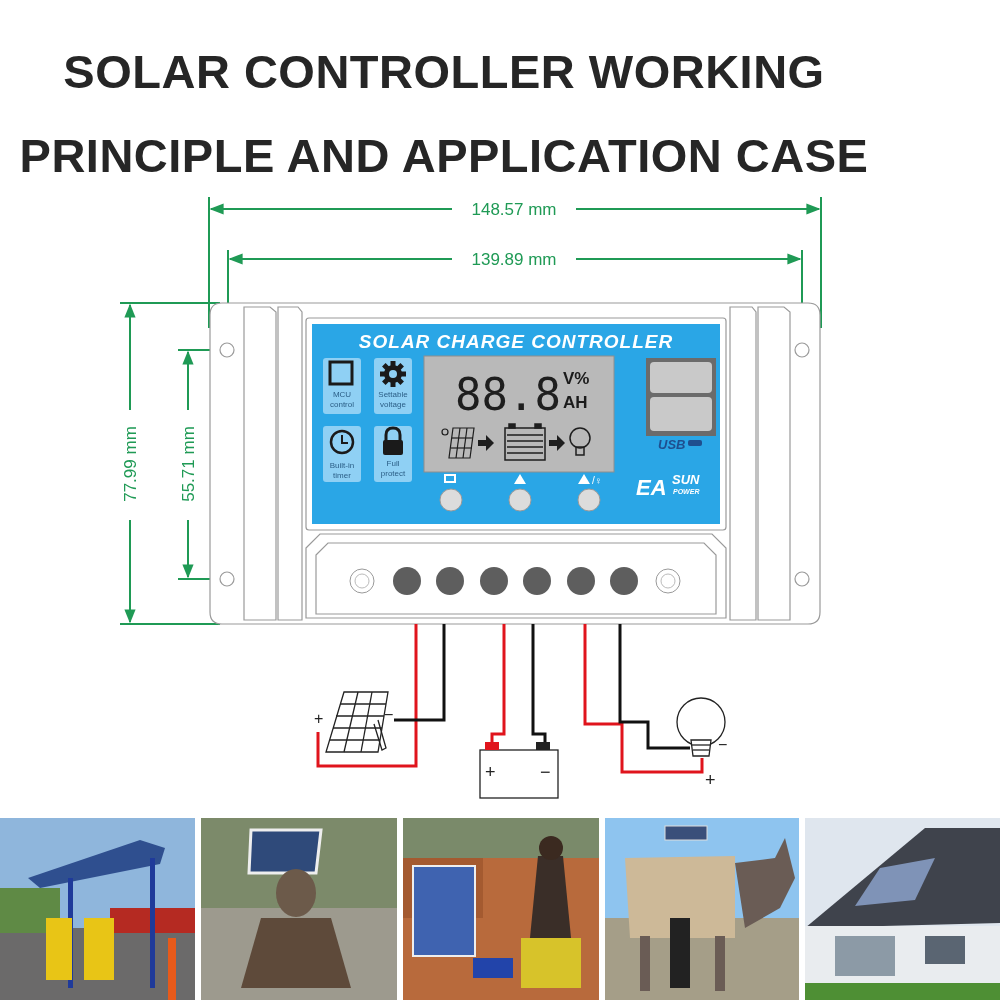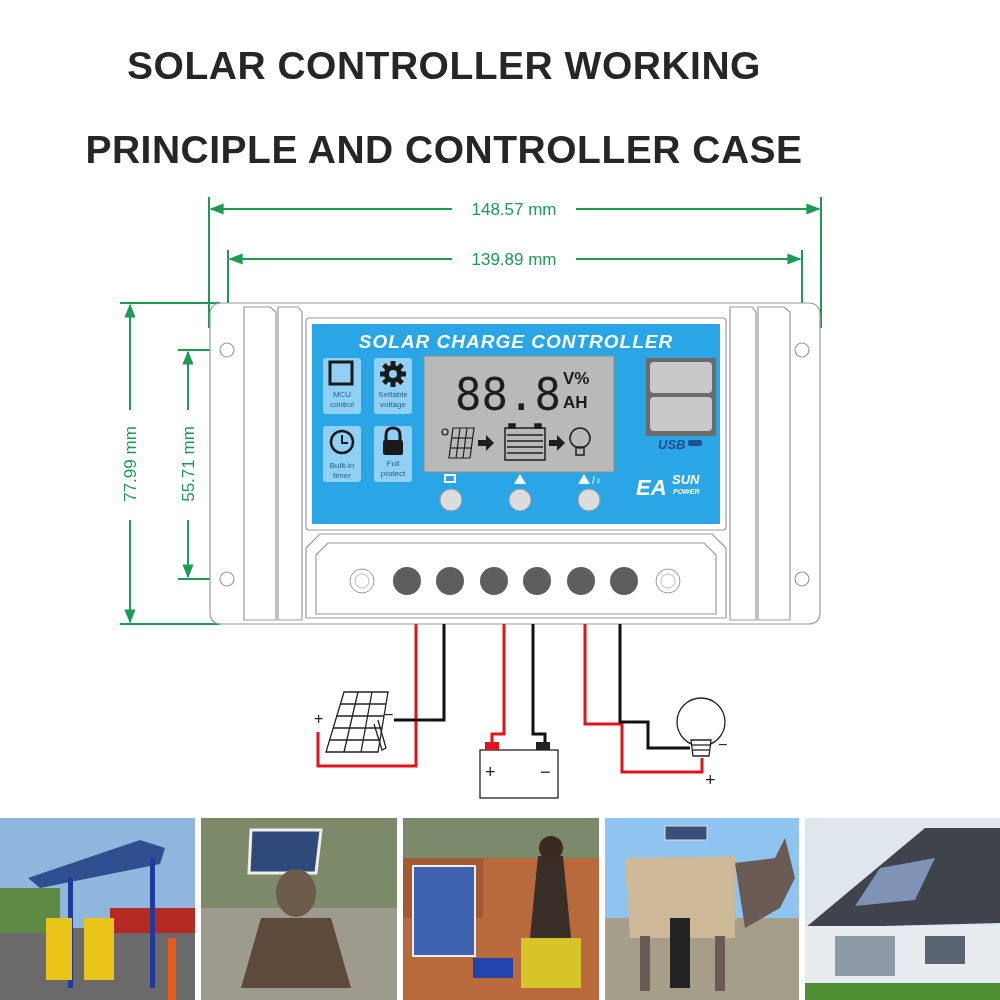--- a/index.html
+++ b/index.html
@@ -1,33 +1,33 @@
 <!DOCTYPE html>
 <html><head>
 <meta charset="utf-8">
 <style>
   html, body { margin:0; padding:0; background:#ffffff; }
   body { width:1000px; height:1000px; position:relative; overflow:hidden; font-family:"Liberation Sans", sans-serif; }
-  .title { position:absolute; left:0; width:888px; text-align:center; font-weight:bold; color:#262626; font-size:39px; letter-spacing:0.5px; }
+  .title { position:absolute; left:0; width:888px; text-align:center; font-weight:bold; color:#262626; font-size:47px; letter-spacing:0.5px; }
   #t1 { top:44px; }
   #t2 { top:128px; }
   svg.diagram { position:absolute; left:0; top:0; }
   .dimtxt { font-family:"Liberation Sans", sans-serif; fill:#1f9a55; font-size:17px; }
   .panel-title { font-family:"Liberation Sans", sans-serif; font-style:italic; font-weight:bold; fill:#ffffff; font-size:19px; letter-spacing:1px; }
   .tiny { font-family:"Liberation Sans", sans-serif; fill:#2b5e86; font-size:8px; }
   .lcd-unit { font-family:"Liberation Sans", sans-serif; font-weight:bold; fill:#1b1b1b; font-size:17px; }
   .brand { font-family:"Liberation Sans", sans-serif; font-style:italic; font-weight:bold; fill:#ffffff; }
   .photos { position:absolute; left:0; top:818px; width:1000px; height:182px; }
   .photo { position:absolute; top:0; height:182px; overflow:hidden; }
 </style>
 </head>
 <body>
 
 <div class="title" id="t1">SOLAR CONTROLLER WORKING</div>
-<div class="title" id="t2">PRINCIPLE AND CONTROLLER CASE</div>
+<div class="title" id="t2">PRINCIPLE AND APPLICATION CASE</div>
 
 <svg class="diagram" width="1000" height="818" viewBox="0 0 1000 818">
   <defs>
     <marker id="arrG" viewBox="0 0 10 10" refX="9" refY="5" markerWidth="7" markerHeight="7" orient="auto-start-reverse">
       <path d="M0,1 L10,5 L0,9 z" fill="#1f9a55"></path>
     </marker>
   </defs>
 
   <g stroke="#1f9a55" stroke-width="2" fill="none">
     <line x1="209" y1="197" x2="209" y2="328"></line>

